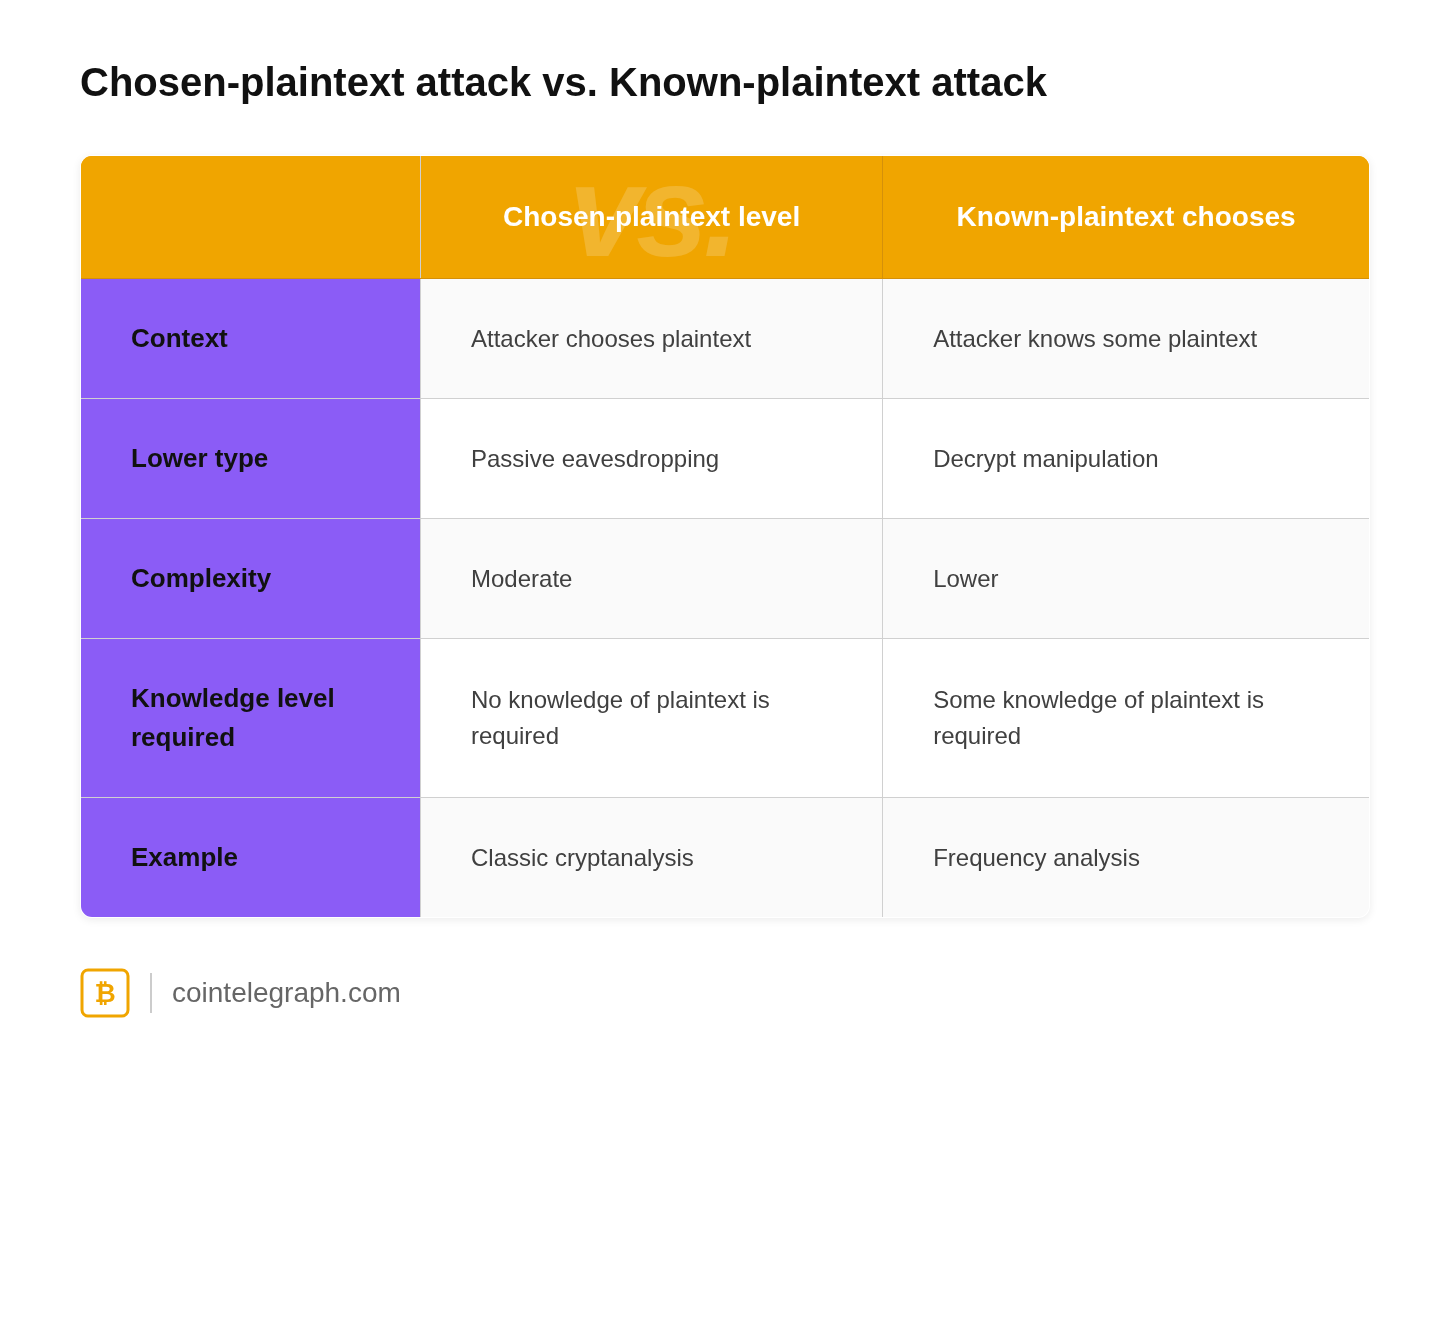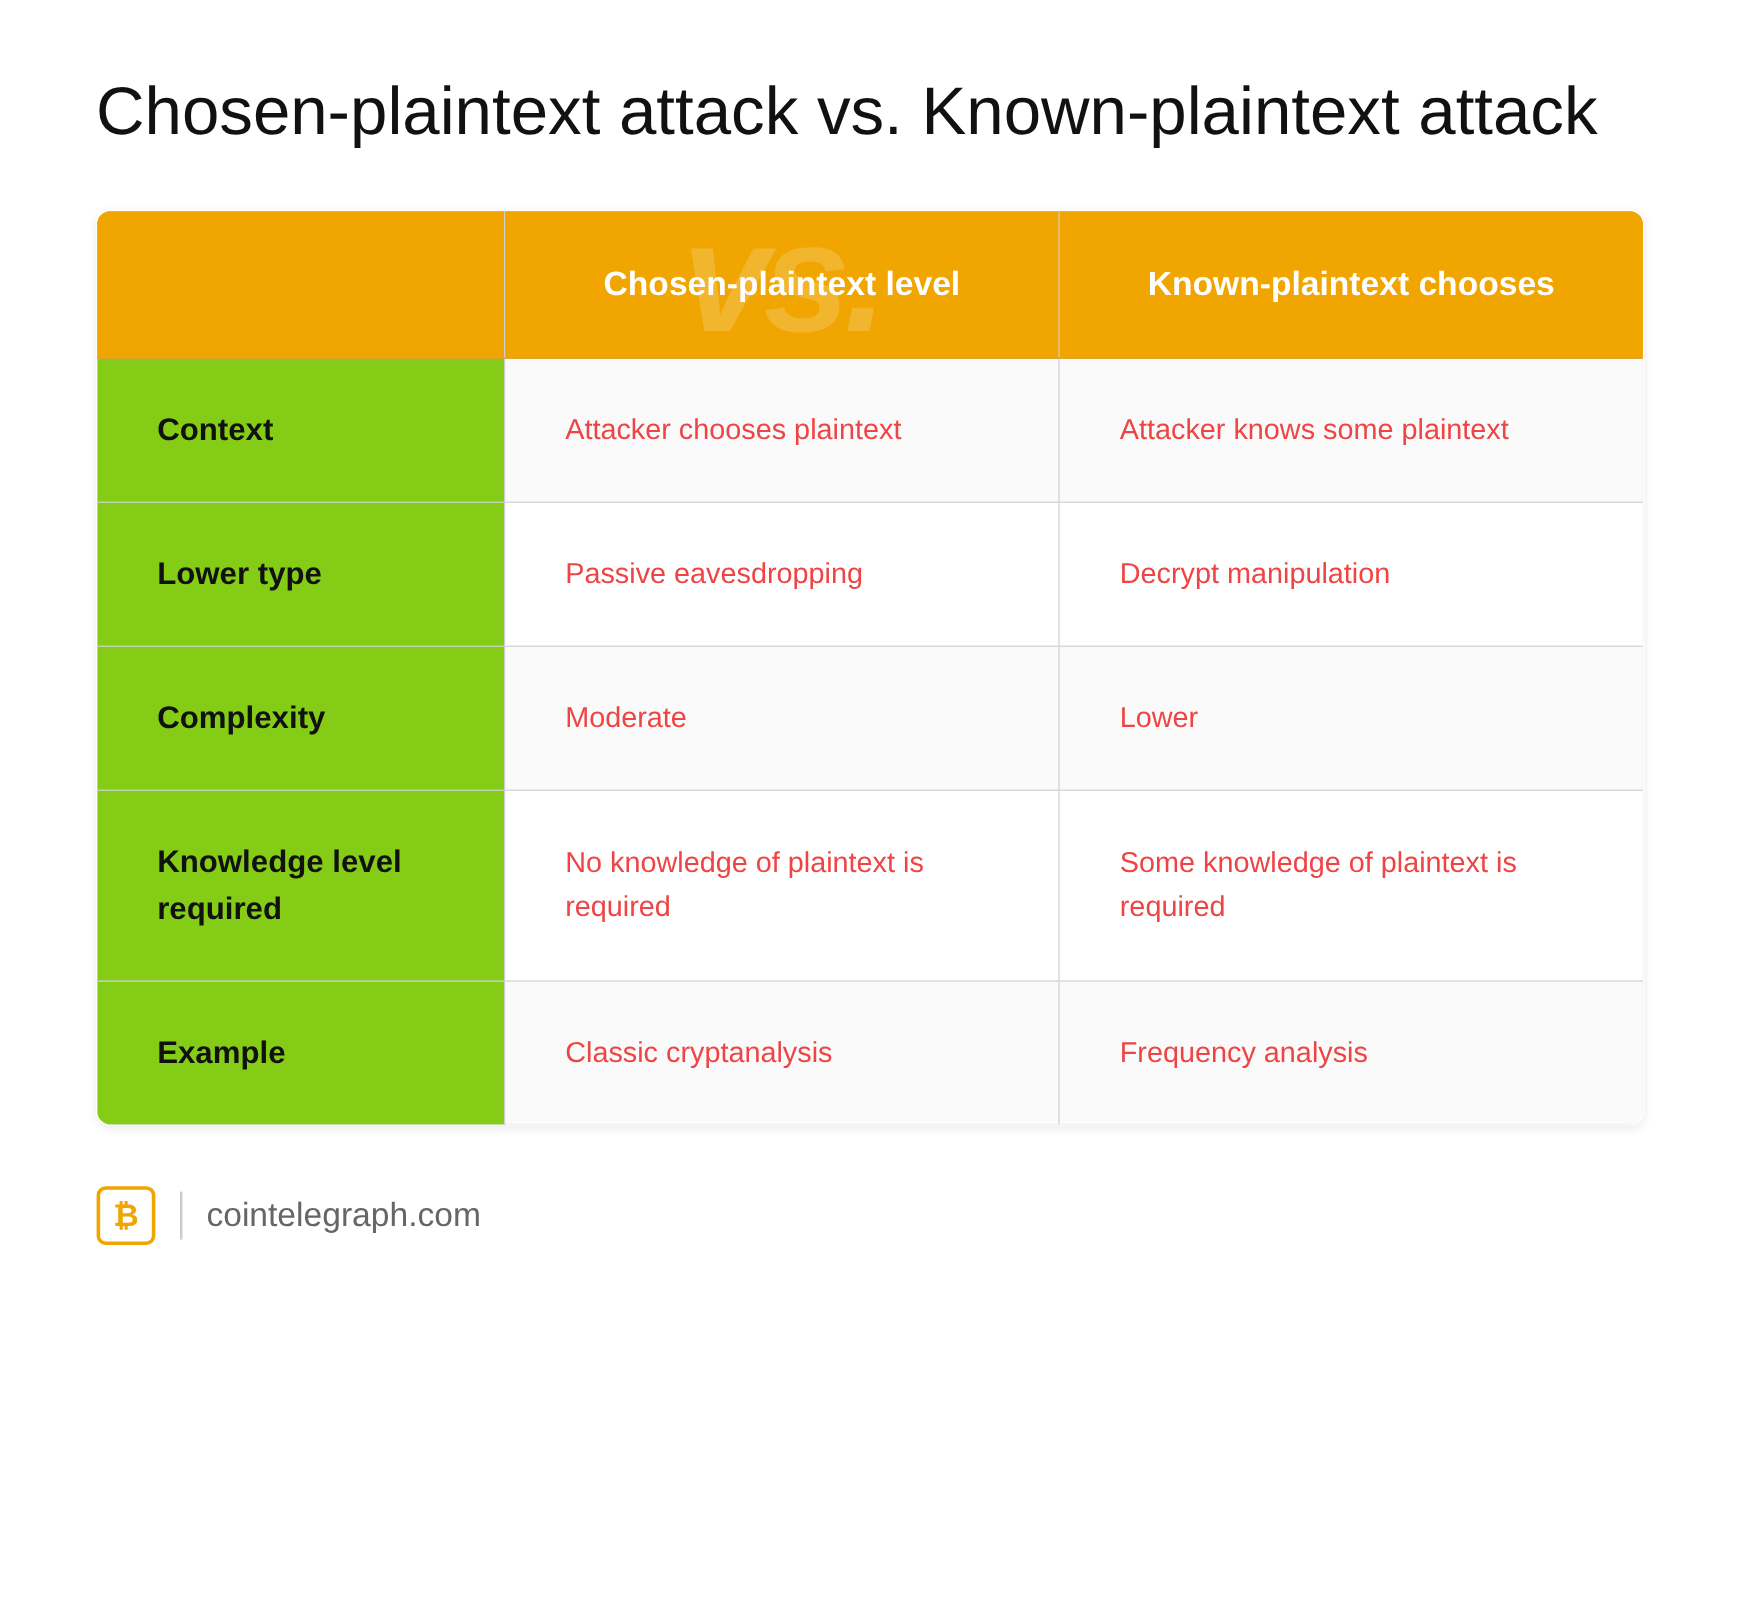--- a/index.html
+++ b/index.html
@@ -11,22 +11,22 @@
     body {
       background: #ffffff;
       font-family: 'Georgia', 'Times New Roman', serif;
       width: 1450px;
       min-height: 1339px;
       padding: 60px 80px;
       color: #222222;
     }
 
     .page-title {
-      font-size: 56px;
-      font-weight: 400;
+      font-size: 40px;
+      font-weight: 700;
       color: #111111;
       margin-bottom: 50px;
       font-family: Arial, Helvetica, sans-serif;
     }
 
     .comparison-table {
       width: 100%;
       border-collapse: collapse;
       border-radius: 12px;
       overflow: hidden;
@@ -90,34 +90,34 @@
     }
 
     .header-text {
       position: relative;
       z-index: 1;
     }
 
     .data-row td {
       font-size: 24px;
       font-family: Arial, Helvetica, sans-serif;
-      color: #ef4444;
+      color: #404040;
       line-height: 1.5;
     }
 
     .data-row:nth-child(even) td:not(:first-child) {
       background-color: #ffffff;
     }
 
     .data-row:nth-child(odd) td:not(:first-child) {
       background-color: #fafafa;
     }
 
     .data-row td:first-child {
-      background-color: #84cc16;
+      background-color: #8b5cf6;
     }
 
     .footer {
       display: flex;
       align-items: center;
       margin-top: 50px;
       gap: 20px;
     }
 
     .footer-logo {

